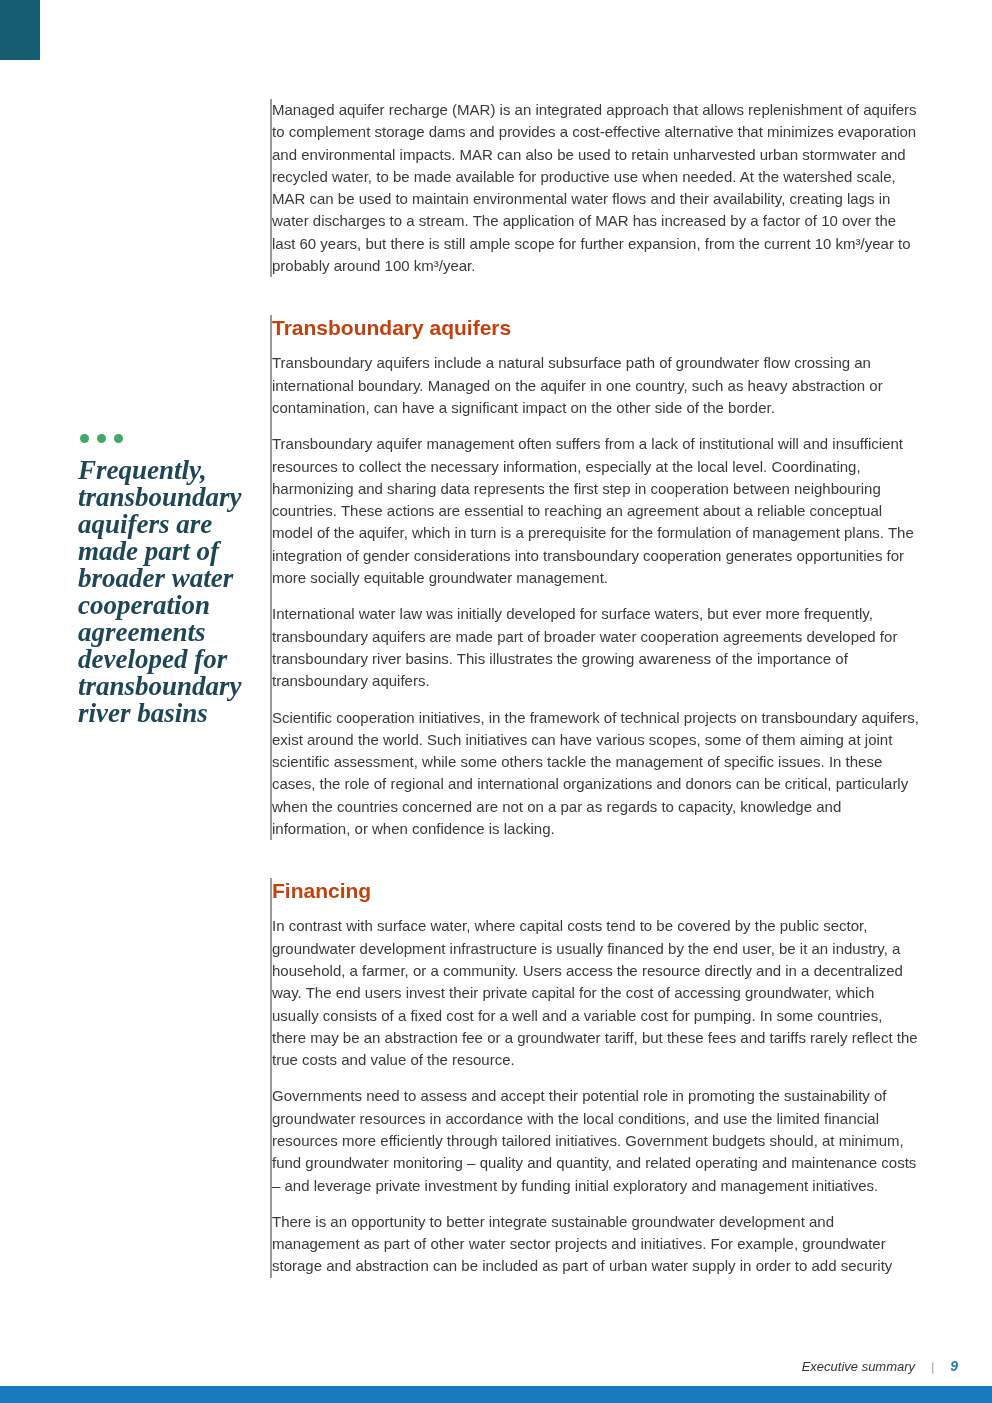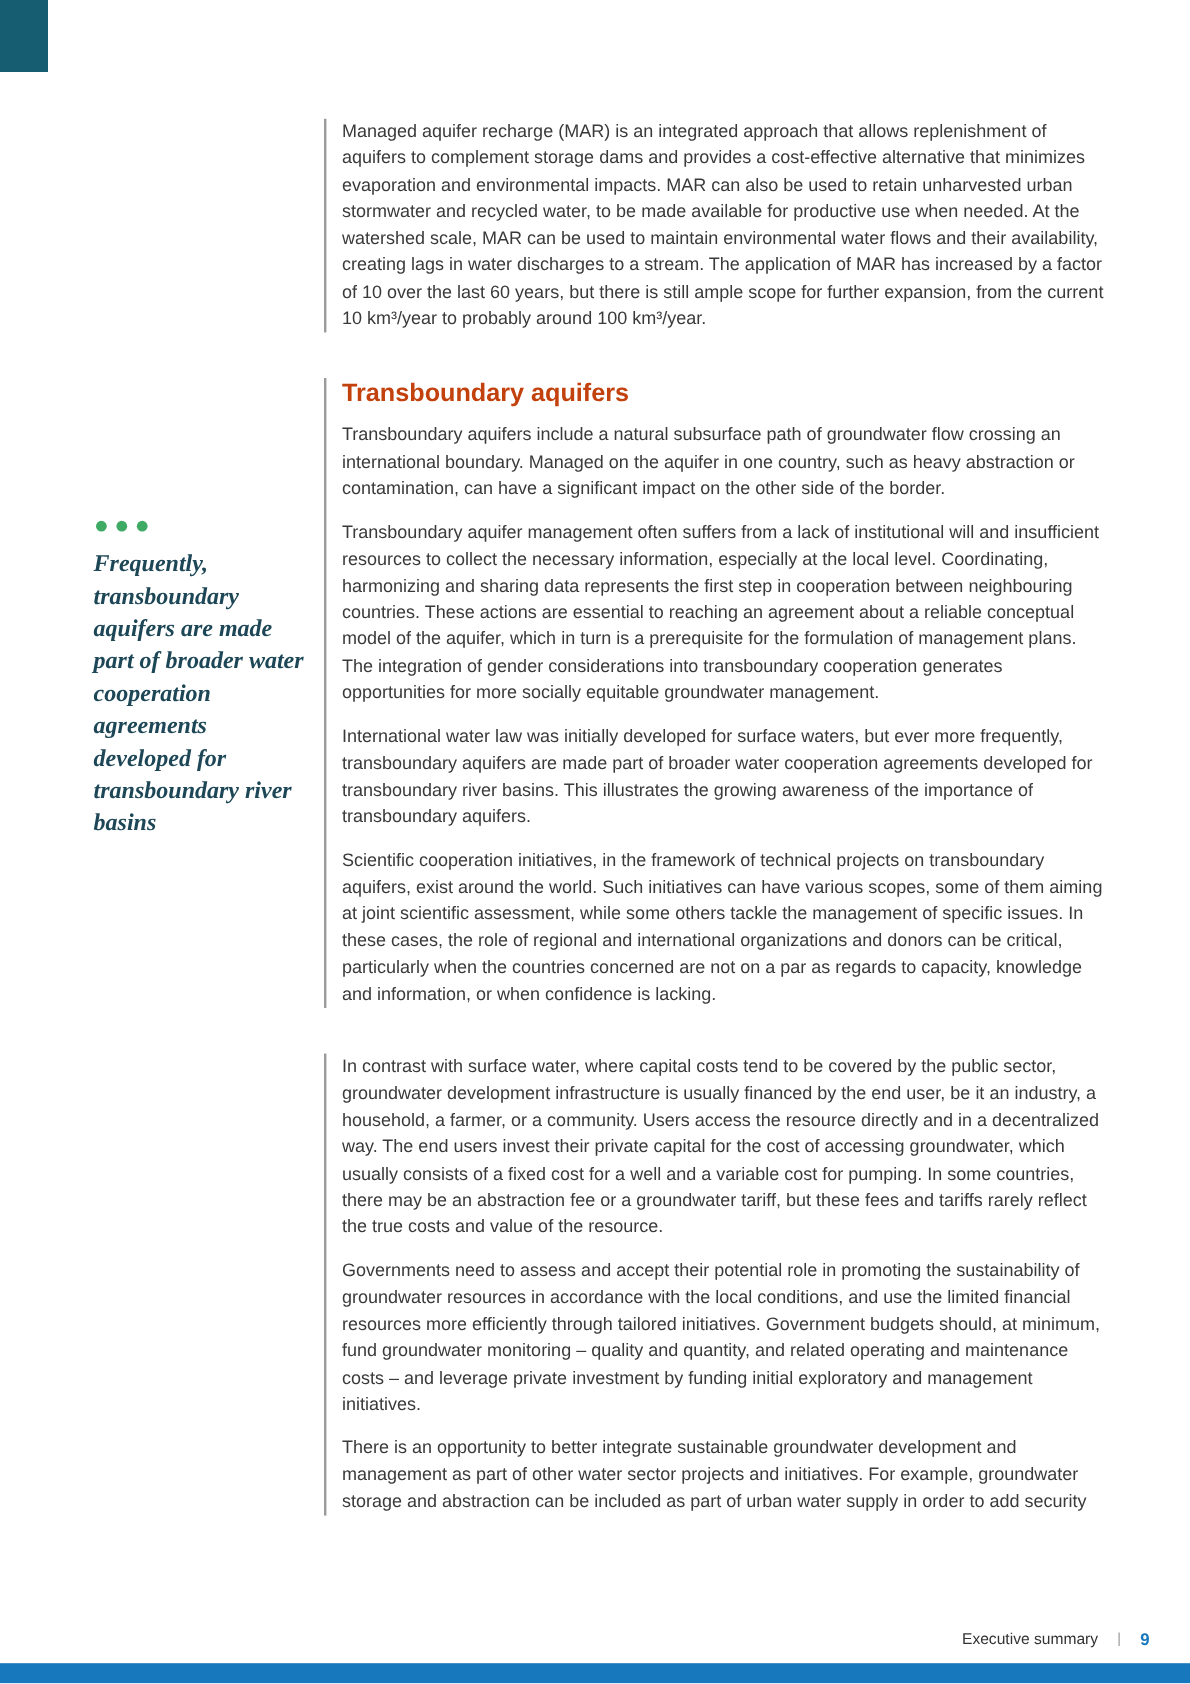--- a/index.html
+++ b/index.html
@@ -24,21 +24,20 @@
     background: #175d72;
   }
   .content {
     position: absolute;
     left: 270px;
     top: 99px;
     width: 650px;
   }
   .block {
     border-left: 2px solid #9a9a9a;
-    padding-left: 13px;
     box-sizing: border-box;
   }
   .block + .block {
     margin-top: 38px;
   }
   .block p {
     margin: 0 0 14px 0;
     font-size: 15px;
     line-height: 22.3px;
     color: #3a3a3a;
@@ -69,33 +68,34 @@
   .dot {
     width: 9px;
     height: 9px;
     border-radius: 50%;
     background: #3faa63;
   }
   .pullquote-text {
     font-family: "Liberation Serif", serif;
     font-style: italic;
     font-weight: bold;
-    font-size: 20px;
+    font-size: 27px;
     line-height: 27px;
     color: #1d4756;
   }
   .footer {
     position: absolute;
     right: 34px;
     top: 1358px;
     display: flex;
-    align-items: flex-start;
+    align-items: flex-end;
     gap: 16px;
     font-size: 13px;
     color: #333333;
+    font-style: italic;
   }
   .footer-sep {
     color: #9a9a9a;
     font-size: 12px;
   }
   .footer-page {
     color: #1878bd;
     font-weight: bold;
     font-size: 14px;
   }
@@ -132,20 +132,21 @@
 
     <section class="block">
       <h2>Transboundary aquifers</h2>
       <p>Transboundary aquifers include a natural subsurface path of groundwater flow crossing an international boundary. Managed on the aquifer in one country, such as heavy abstraction or contamination, can have a significant impact on the other side of the border.</p>
       <p>Transboundary aquifer management often suffers from a lack of institutional will and insufficient resources to collect the necessary information, especially at the local level. Coordinating, harmonizing and sharing data represents the first step in cooperation between neighbouring countries. These actions are essential to reaching an agreement about a reliable conceptual model of the aquifer, which in turn is a prerequisite for the formulation of management plans. The integration of gender considerations into transboundary cooperation generates opportunities for more socially equitable groundwater management.</p>
       <p>International water law was initially developed for surface waters, but ever more frequently, transboundary aquifers are made part of broader water cooperation agreements developed for transboundary river basins. This illustrates the growing awareness of the importance of transboundary aquifers.</p>
       <p>Scientific cooperation initiatives, in the framework of technical projects on transboundary aquifers, exist around the world. Such initiatives can have various scopes, some of them aiming at joint scientific assessment, while some others tackle the management of specific issues. In these cases, the role of regional and international organizations and donors can be critical, particularly when the countries concerned are not on a par as regards to capacity, knowledge and information, or when confidence is lacking.</p>
     </section>
 
     <section class="block">
+      <h2>Financing</h2>
       <p>In contrast with surface water, where capital costs tend to be covered by the public sector, groundwater development infrastructure is usually financed by the end user, be it an industry, a household, a farmer, or a community. Users access the resource directly and in a decentralized way. The end users invest their private capital for the cost of accessing groundwater, which usually consists of a fixed cost for a well and a variable cost for pumping. In some countries, there may be an abstraction fee or a groundwater tariff, but these fees and tariffs rarely reflect the true costs and value of the resource.</p>
       <p>Governments need to assess and accept their potential role in promoting the sustainability of groundwater resources in accordance with the local conditions, and use the limited financial resources more efficiently through tailored initiatives. Government budgets should, at minimum, fund groundwater monitoring – quality and quantity, and related operating and maintenance costs – and leverage private investment by funding initial exploratory and management initiatives.</p>
       <p>There is an opportunity to better integrate sustainable groundwater development and management as part of other water sector projects and initiatives. For example, groundwater storage and abstraction can be included as part of urban water supply in order to add security</p>
     </section>
 
   </main>
 
   <footer class="footer">
     <span class="footer-label">Executive summary</span>
     <span class="footer-sep">|</span>

